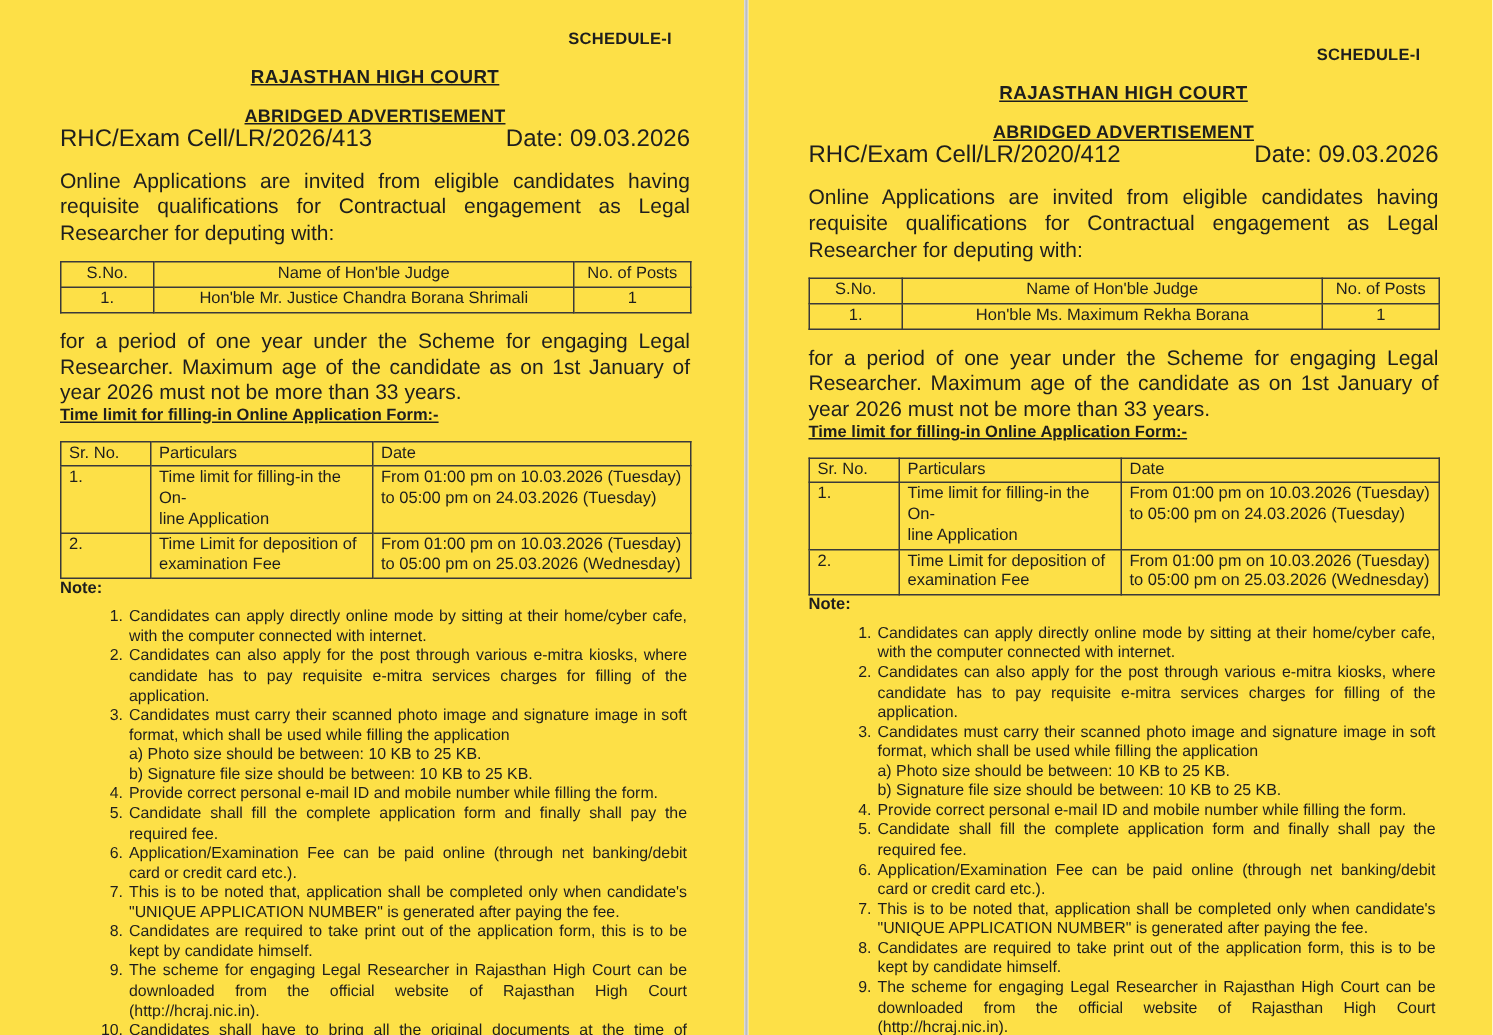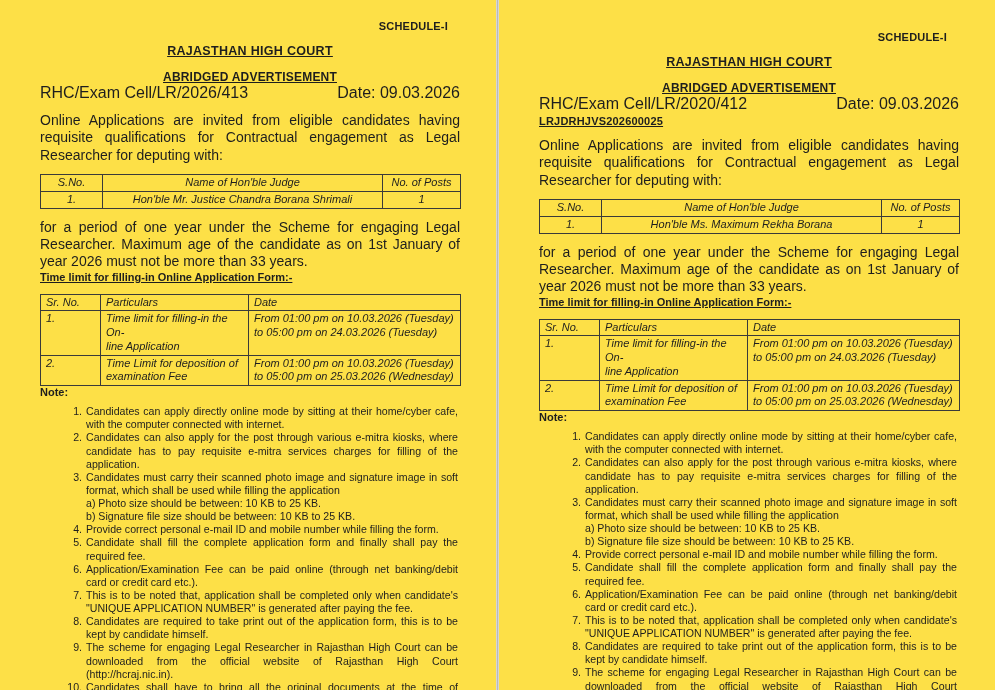--- a/index.html
+++ b/index.html
@@ -14,21 +14,21 @@
   .schedule-label { text-align:right; font-weight:bold; font-size:11px; padding-right:12px; letter-spacing:.2px; }
   .doc-title { text-align:center; font-weight:bold; font-size:12.5px; margin-top:12px; letter-spacing:.3px; }
   .doc-title .u, .doc-subtitle .u, .underline { text-decoration:underline; }
   .doc-subtitle { text-align:center; font-weight:bold; font-size:12px; margin-top:12px; letter-spacing:.2px; }
 
   .ref-row { display:flex; justify-content:space-between; font-size:16px; }
   .app-no { font-weight:bold; font-size:11px; text-decoration:underline; margin-top:2px; letter-spacing:.2px; }
 
   .para { font-size:14px; line-height:1.24; text-align:justify; margin-top:10px; }
 
-  table { border-collapse:collapse; table-layout:fixed; margin-top:10px; font-size:11px;font-style:italic; }
+  table { border-collapse:collapse; table-layout:fixed; margin-top:10px; font-size:11px; }
   td, th { border:1.5px solid #3a3a3a; padding:1px 5px; font-weight:normal; vertical-align:top; line-height:1.25; }
   .judge-table { width:420px; }
   .judge-table .c-sno  { width:62px;  text-align:center; }
   .judge-table .c-name { width:280px; text-align:center;margin-top:24px; }
   .judge-table .c-post { width:78px;  text-align:center; }
   .sched-table { width:420px; margin-top:11px; }
   .sched-table .c-sno  { width:60px; }
   .sched-table .c-part { width:148px; }
   .sched-table .c-date { width:212px; }
   .pre { white-space:pre-line; }
@@ -154,21 +154,20 @@
 
   <div class="page right">
     <div class="schedule-label">SCHEDULE-I</div>
     <div class="doc-title"><span class="u">RAJASTHAN HIGH COURT</span></div>
     <div class="doc-subtitle"><span class="u">ABRIDGED ADVERTISEMENT</span></div>
 
     <div class="ref-row">
       <span>RHC/Exam Cell/LR/2020/412</span>
       <span>Date: 09.03.2026</span>
     </div>
-    <div class="app-no">LRJDRHJVS202600025</div>
 
     <div class="para">Online Applications are invited from eligible candidates having requisite qualifications for Contractual engagement as Legal Researcher for deputing with:</div>
 
     <table class="judge-table">
       <tbody>
           <tr>
         <td class="c-sno">S.No.</td>
         <td class="c-name">Name of Hon'ble Judge</td>
         <td class="c-post">No. of Posts</td>
       </tr>

